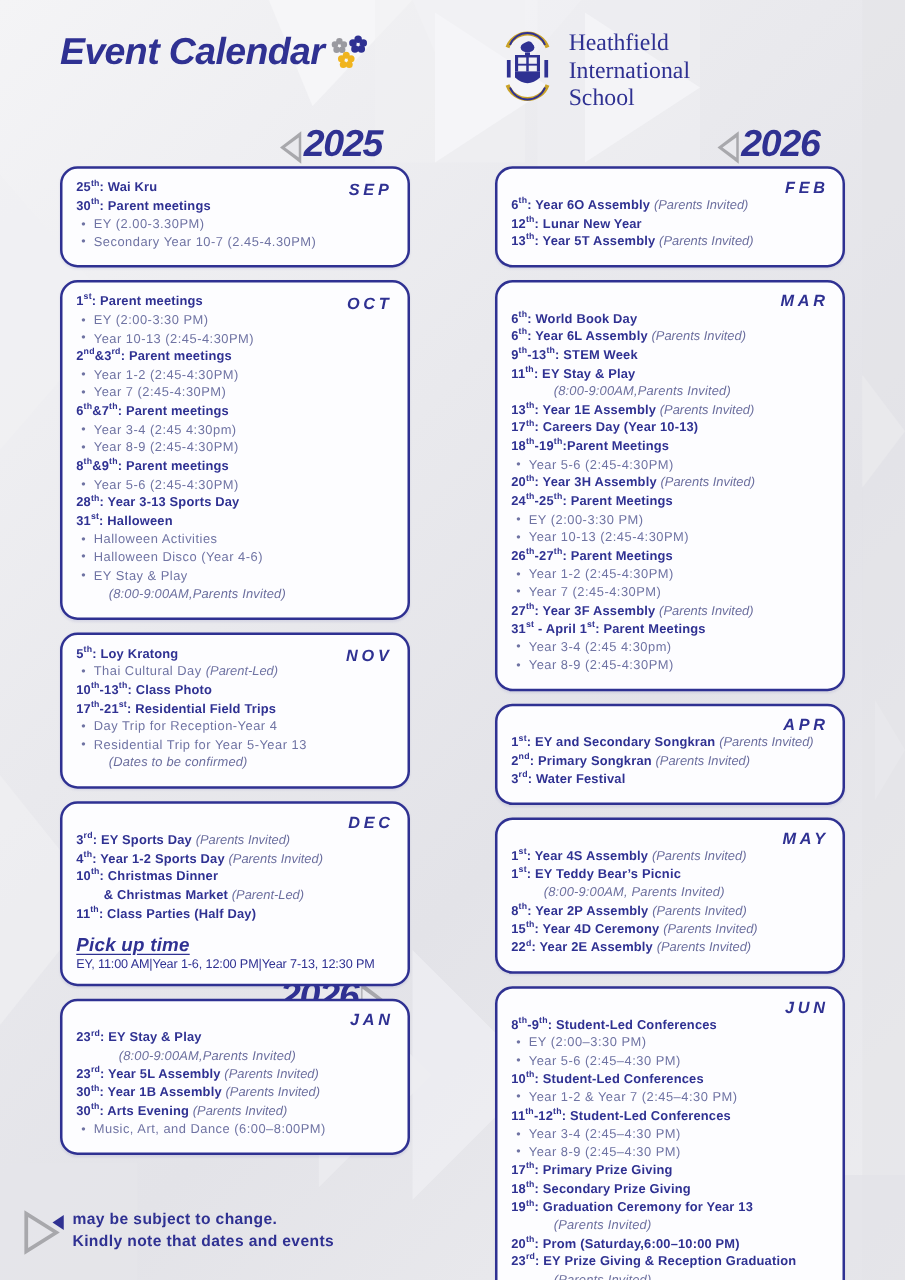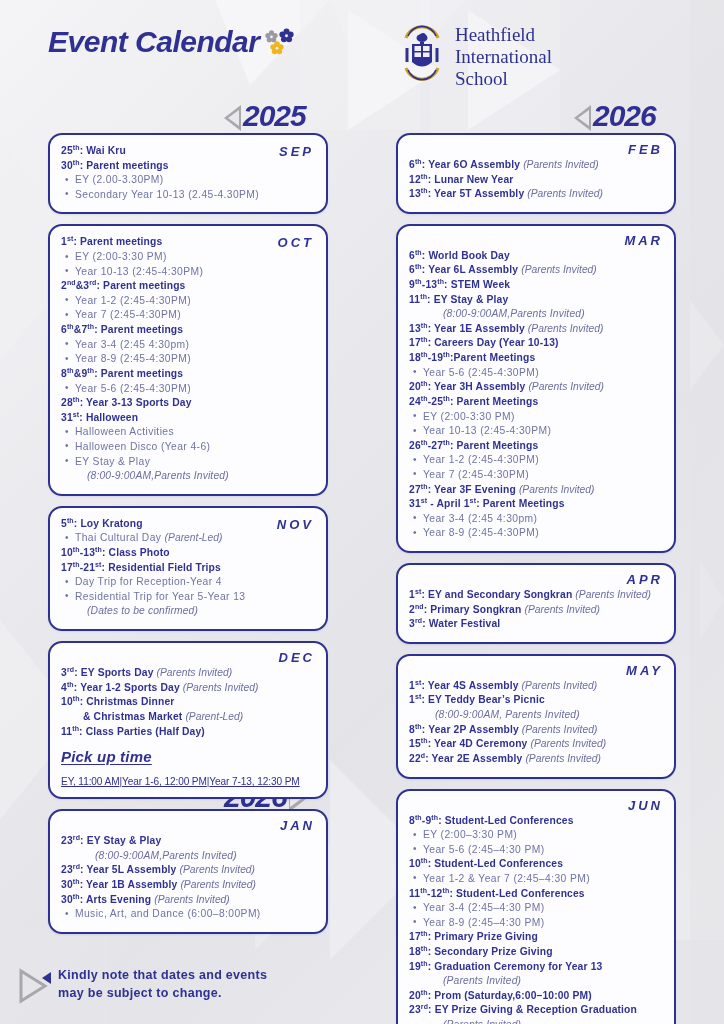--- a/index.html
+++ b/index.html
@@ -226,22 +226,21 @@
     color: #2f3192;
     text-decoration: underline;
     text-underline-offset: 2px;
     letter-spacing: 0.2px;
     font-style: italic;
   }
   .pickup-line {
     font-size: 10.1px;
     color: #2f3192;
     letter-spacing: -0.1px;
-    margin-top: 11px;
-    text-decoration: underline;
+    margin-top: 1px;
   }
   .pickup-sep { color: #2f3192; }
 
   
   .footer-note {
     position: absolute;
     left: 18px;
     top: 962px;
     display: flex;
     align-items: flex-start;
@@ -362,21 +361,21 @@
     <span class="tri-right"></span>
   </div>
 
   <div class="col" id="col-left">
       <div class="card">
         <div class="month-tag inline">SEP</div>
         <div class="events">
           <div class="ev head"><span class="date">25<sup>th</sup></span><span>: Wai Kru</span></div>
           <div class="ev head"><span class="date">30<sup>th</sup></span><span>: Parent meetings</span></div>
           <div class="ev sub"><span>EY (2.00-3.30PM)</span></div>
-          <div class="ev sub"><span>Secondary Year 10-13 (2.45-4.30PM)</span></div>
+          <div class="ev sub"><span>Secondary Year 10-7 (2.45-4.30PM)</span></div>
         </div>
       </div>
       <div class="card">
         <div class="month-tag inline">OCT</div>
         <div class="events">
           <div class="ev head"><span class="date">1<sup>st</sup></span><span>: Parent meetings</span></div>
           <div class="ev sub"><span>EY (2:00-3:30 PM)</span></div>
           <div class="ev sub"><span>Year 10-13 (2:45-4:30PM)</span></div>
           <div class="ev head"><span class="date">2<sup>nd</sup>&amp;3<sup>rd</sup></span><span>: Parent meetings</span></div>
           <div class="ev sub"><span>Year 1-2 (2:45-4:30PM)</span></div>
@@ -453,21 +452,21 @@
           <div class="ev head"><span class="date">17<sup>th</sup></span><span>: Careers Day (Year 10-13)</span></div>
           <div class="ev head"><span class="date">18<sup>th</sup>-19<sup>th</sup></span><span>:Parent Meetings</span></div>
           <div class="ev sub"><span>Year 5-6 (2:45-4:30PM)</span></div>
           <div class="ev head"><span class="date">20<sup>th</sup></span><span>: Year 3H Assembly </span><span class="note">(Parents Invited)</span></div>
           <div class="ev head"><span class="date">24<sup>th</sup>-25<sup>th</sup></span><span>: Parent Meetings</span></div>
           <div class="ev sub"><span>EY (2:00-3:30 PM)</span></div>
           <div class="ev sub"><span>Year 10-13 (2:45-4:30PM)</span></div>
           <div class="ev head"><span class="date">26<sup>th</sup>-27<sup>th</sup></span><span>: Parent Meetings</span></div>
           <div class="ev sub"><span>Year 1-2 (2:45-4:30PM)</span></div>
           <div class="ev sub"><span>Year 7 (2:45-4:30PM)</span></div>
-          <div class="ev head"><span class="date">27<sup>th</sup></span><span>: Year 3F Evening </span><span class="note">(Parents Invited)</span></div>
+          <div class="ev head"><span class="date">27<sup>th</sup></span><span>: Year 3F Assembly </span><span class="note">(Parents Invited)</span></div>
           <div class="ev head"><span class="date">31<sup>st</sup></span><span> - April 1<sup>st</sup>: Parent Meetings</span></div>
           <div class="ev sub"><span>Year 3-4 (2:45 4:30pm)</span></div>
           <div class="ev sub"><span>Year 8-9 (2:45-4:30PM)</span></div>
         </div>
       </div>
       <div class="card has-top-month">
         <div class="month-tag">APR</div>
         <div class="events">
           <div class="ev head"><span class="date">1<sup>st</sup></span><span>: EY and Secondary Songkran </span><span class="note">(Parents Invited)</span></div>
           <div class="ev head"><span class="date">2<sup>nd</sup></span><span>: Primary Songkran </span><span class="note">(Parents Invited)</span></div>
@@ -508,18 +507,18 @@
     </div>
 
   <div class="footer-note">
     <div class="note-tri">
       <svg width="34" height="38" viewBox="0 0 34 38">
         <polygon points="3,5 3,35 27,20" fill="none" stroke="#a8a8ac" stroke-width="3"></polygon>
         <polygon points="33,6 33,18 24,12" fill="#2f3192"></polygon>
       </svg>
     </div>
     <div class="note-text">
+      <div>may be subject to change.</div>
       <div>Kindly note that dates and events</div>
-      <div>may be subject to change.</div>
     </div>
   </div>
 
 </div>
 
 </body></html>

